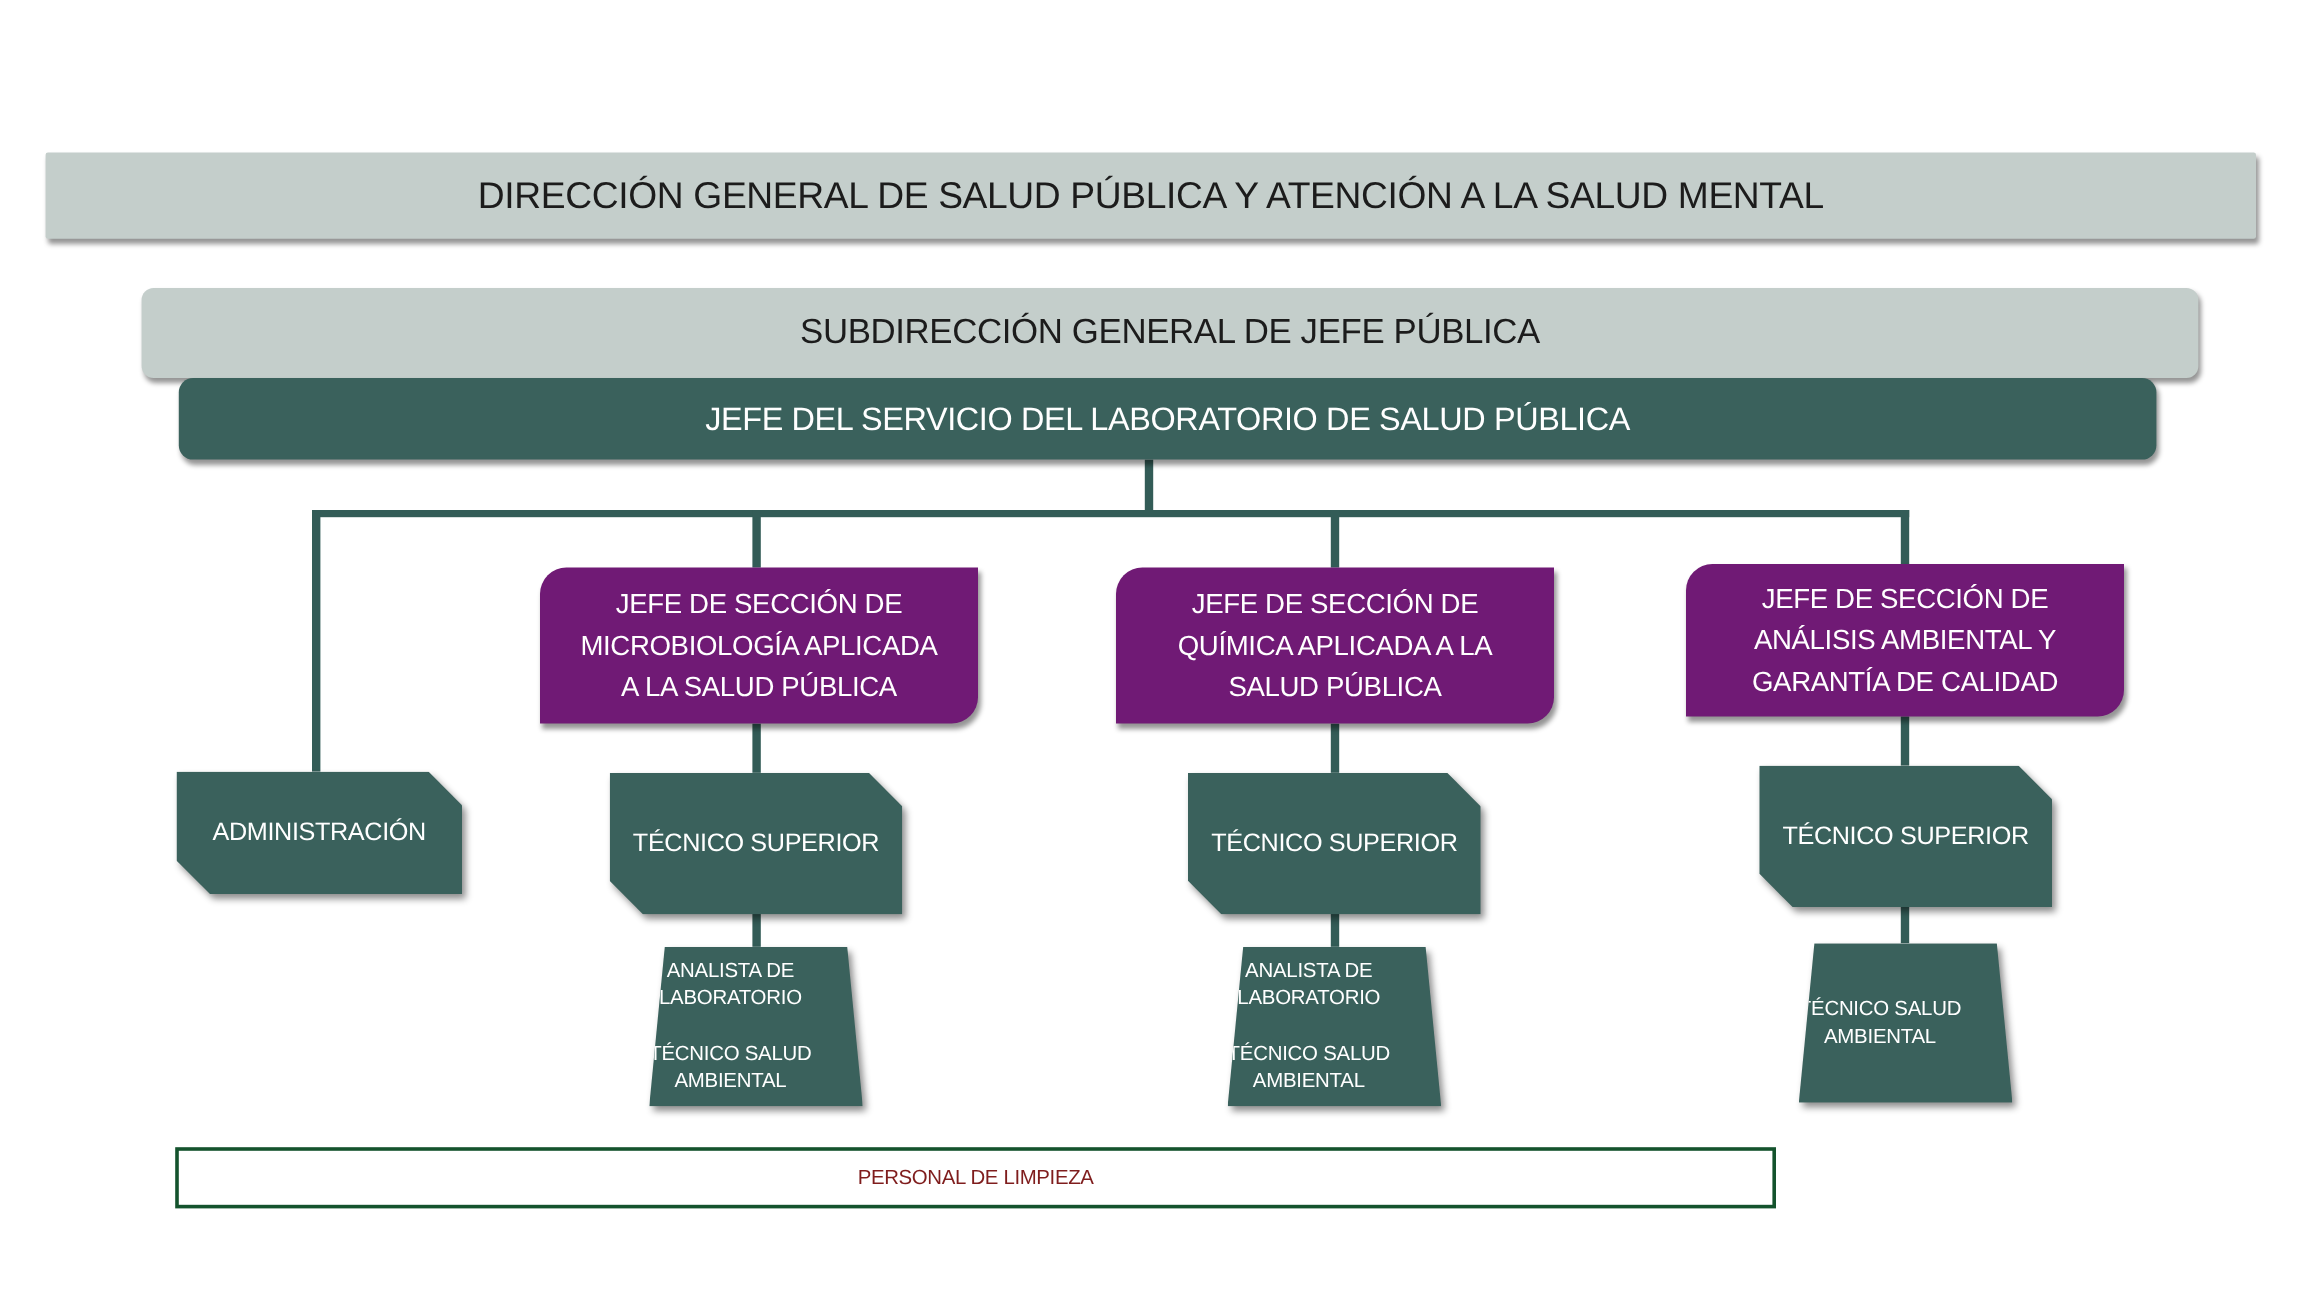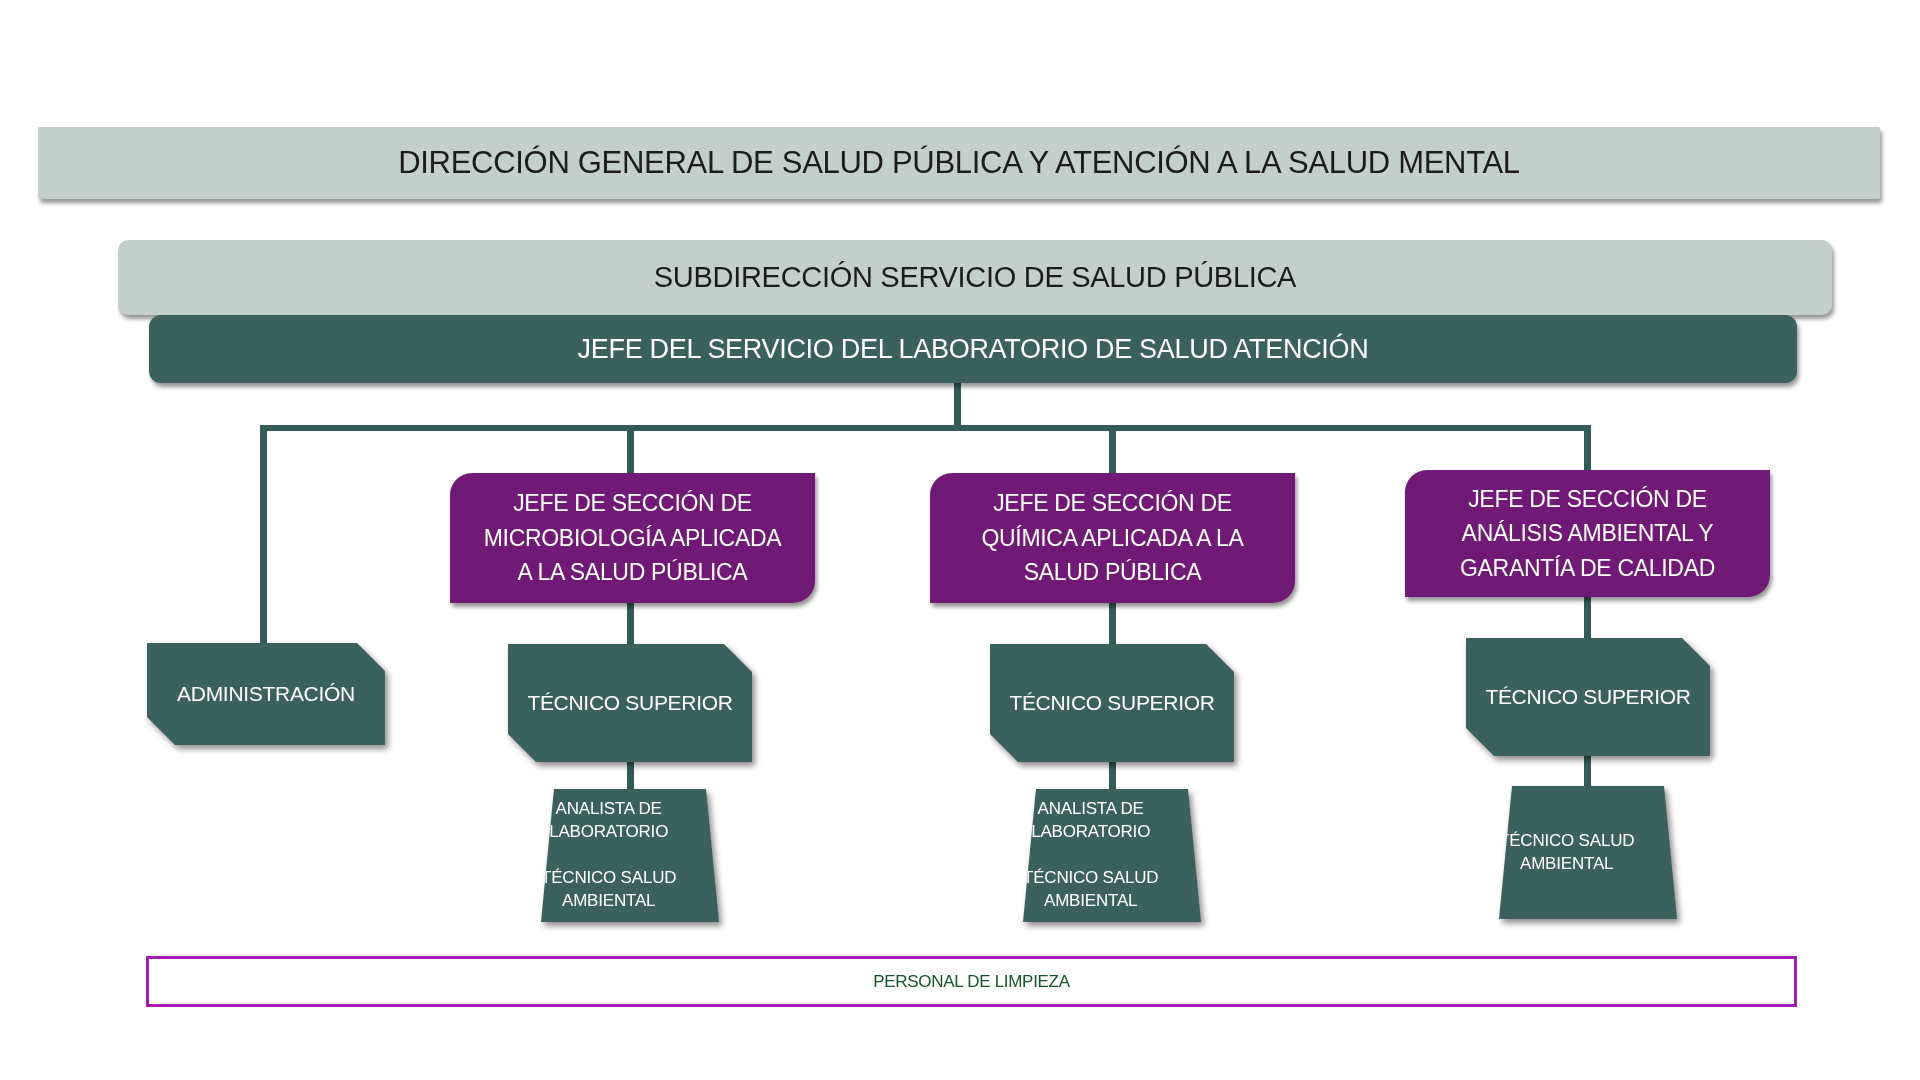--- a/index.html
+++ b/index.html
@@ -54,22 +54,22 @@
     width:178px;height:133px;background:#3a615c;color:#ffffff;
     font-size:17px;line-height:1.35;white-space:pre-line;letter-spacing:-0.2px;
     clip-path:polygon(7.3% 0,92.7% 0,100% 100%,0 100%);
   }
   .trap-m{left:541px;top:789px;}
   .trap-q{left:1023px;top:789px;}
   .trap-a{left:1499px;top:786px;}
   .trap-a .trap{height:133px;}
   
   .limpieza{
-    left:146px;top:956px;width:1651px;height:51px;
-    background:#ffffff;border:3px solid #a21caf;color:#14532d;font-size:17px;
+    left:146px;top:956px;width:1334px;height:51px;
+    background:#ffffff;border:3px solid #14532d;color:#7f1d1d;font-size:17px;
   }
   
   .conn{position:absolute;background:#335c57;}
 </style>
 </head>
 <body>
 
 <div id="stage">
 
   <div class="conn" style="left:954px;top:157px;width:7px;height:41px;"></div>
@@ -85,25 +85,25 @@
   <div class="conn" style="left:1584px;top:597px;width:7px;height:41px;"></div>
   <div class="conn" style="left:627px;top:747px;width:7px;height:42px;"></div>
   <div class="conn" style="left:1109px;top:747px;width:7px;height:42px;"></div>
   <div class="conn" style="left:1584px;top:741px;width:7px;height:45px;"></div>
 
   <div class="node bar-light lvl1">
     <span>DIRECCIÓN GENERAL DE SALUD PÚBLICA Y ATENCIÓN A LA SALUD MENTAL</span>
   </div>
 
   <div class="node bar-light lvl2">
-    <span>SUBDIRECCIÓN SERVICIO DE SALUD PÚBLICA</span>
+    <span>SUBDIRECCIÓN GENERAL DE JEFE PÚBLICA</span>
   </div>
 
   <div class="node lvl3">
-    <span>JEFE DEL SERVICIO DEL LABORATORIO DE SALUD ATENCIÓN</span>
+    <span>JEFE DEL SERVICIO DEL LABORATORIO DE SALUD PÚBLICA</span>
   </div>
 
   <div class="snip-wrap admin-pos">
     <div class="snip admin-size">
       <span>ADMINISTRACIÓN</span>
     </div>
   </div>
 
   <div class="node sec-head m">
     <span>JEFE DE SECCIÓN DE

